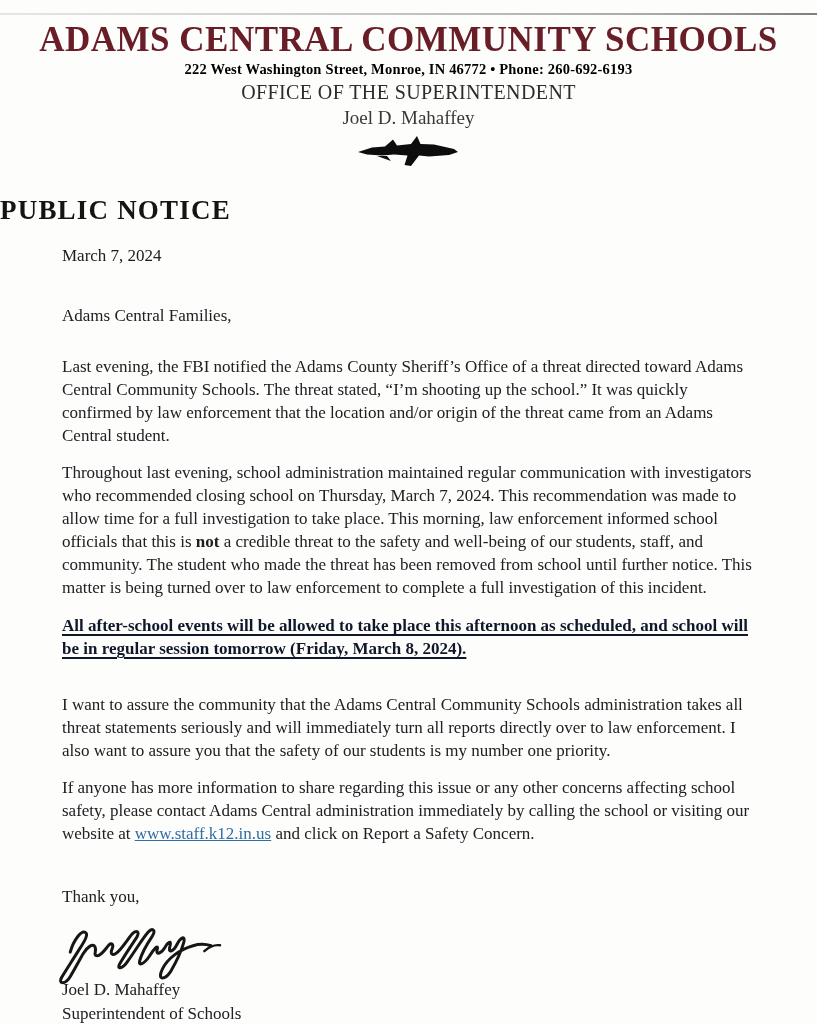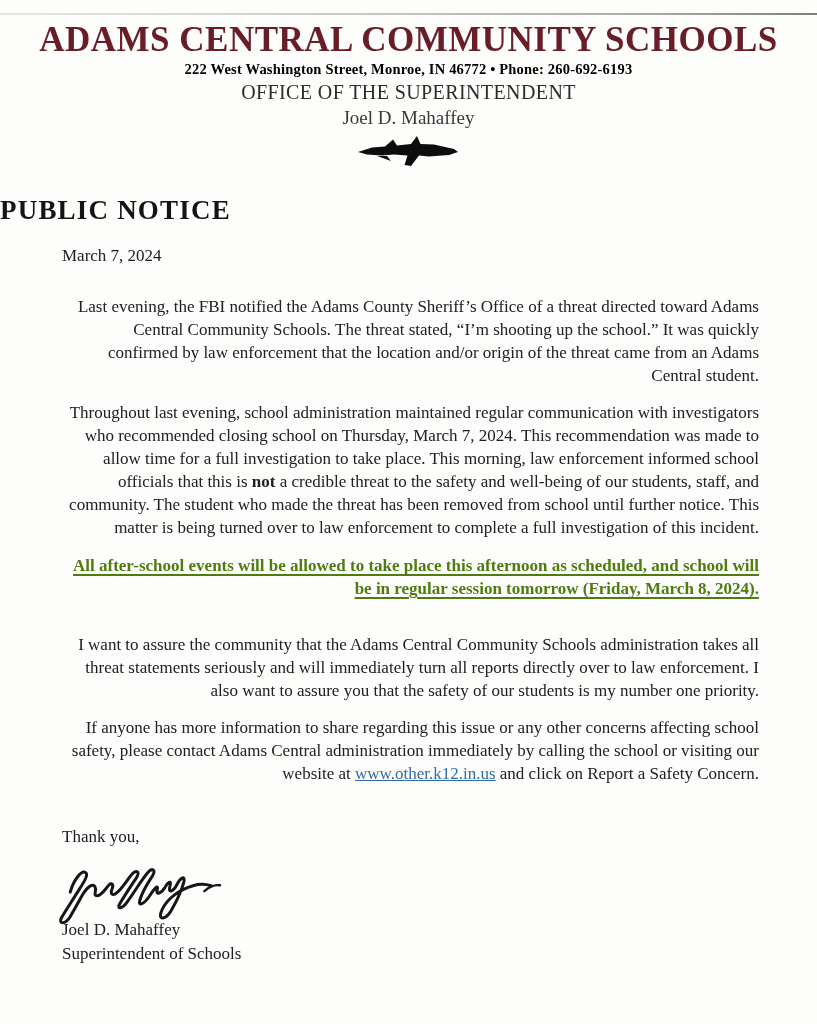--- a/index.html
+++ b/index.html
@@ -38,25 +38,25 @@
   .notice-title {
     font-size: 27px; font-weight: bold;
     letter-spacing: 1.2px; margin-top: 28px; color: #141414;
   }
   .content {
     padding: 0 58px 0 62px;
     font-size: 17px; line-height: 23px; color: #202024;
   }
   .date-line { margin-top: 18px; }
   .salutation { margin-top: 37px; }
-  .para { margin-top: 14px; text-align: right; }
+  .para { margin-top: 14px; text-align: left; }
   .para-first { margin-top: 28px; }
   .bold-word { font-weight: bold; }
   .emphasis {
-    margin-top: 15px; font-weight: bold; color: #4d7c0f;
+    margin-top: 15px; font-weight: bold; color: #0f172a;
     text-decoration: underline;
     text-decoration-thickness: 1.5px;
     text-underline-offset: 3px;
   }
   .para-4 { margin-top: 33px; }
   .website-link {
     color: #2f6da4; text-decoration: underline; cursor: pointer;
   }
   .closing-block { margin-top: 40px; position: relative; }
   .signature-wrap {
@@ -83,30 +83,31 @@
         <path fill="#0d0d0d" d="M20 21 L34 26 L30 21 Z"></path>
       </svg>
     </div>
   </header>
 
   <div class="notice-title">PUBLIC NOTICE</div>
 
   <main class="content">
     <div class="date-line">March 7, 2024</div>
 
+    <div class="salutation">Adams Central Families,</div>
 
     <p class="para para-first">Last evening, the FBI notified the Adams County Sheriff’s Office of a threat directed toward Adams Central Community Schools. The threat stated, “I’m shooting up the school.” It was quickly confirmed by law enforcement that the location and/or origin of the threat came from an Adams Central student.</p>
 
     <p class="para"><span>Throughout last evening, school administration maintained regular communication with investigators who recommended closing school on Thursday, March 7, 2024. This recommendation was made to allow time for a full investigation to take place. This morning, law enforcement informed school officials that this is </span><span class="bold-word">not</span><span> a credible threat to the safety and well-being of our students, staff, and community. The student who made the threat has been removed from school until further notice. This matter is being turned over to law enforcement to complete a full investigation of this incident.</span></p>
 
     <p class="para emphasis">All after-school events will be allowed to take place this afternoon as scheduled, and school will be in regular session tomorrow (Friday, March 8, 2024).</p>
 
     <p class="para para-4">I want to assure the community that the Adams Central Community Schools administration takes all threat statements seriously and will immediately turn all reports directly over to law enforcement. I also want to assure you that the safety of our students is my number one priority.</p>
 
-    <p class="para"><span>If anyone has more information to share regarding this issue or any other concerns affecting school safety, please contact Adams Central administration immediately by calling the school or visiting our website at </span><a class="website-link">www.other.k12.in.us</a><span> and click on Report a Safety Concern.</span></p>
+    <p class="para"><span>If anyone has more information to share regarding this issue or any other concerns affecting school safety, please contact Adams Central administration immediately by calling the school or visiting our website at </span><a class="website-link">www.staff.k12.in.us</a><span> and click on Report a Safety Concern.</span></p>
 
     <div class="closing-block">
       <div>Thank you,</div>
       <div class="signature-wrap">
         <svg width="190" height="80" viewBox="0 0 190 80" aria-hidden="true">
           <g fill="none" stroke="#161616" stroke-width="3" stroke-linecap="round" stroke-linejoin="round">
             <path d="M16 42 C20 30 28 21 32 23 C36 25 30 33 25 40 C18 50 10 61 6 67 C2 73 9 75 15 66 C21 57 25 50 29 44 C33 38 39 34 41 38 C43 42 38 47 43 47 C47 47 51 41 55 37 C58 34 60 37 58 41 C55 47 59 49 65 43 C71 37 75 31 79 27 C83 23 87 25 83 31 C77 39 69 50 65 56 C61 62 67 62 73 54 C81 44 89 32 95 26 C99 22 103 24 99 30 C93 38 87 48 85 54 C83 60 89 58 95 50 C99 44 105 38 103 44 C101 50 107 48 111 42 C114 37 118 35 116 41 C113 49 119 47 123 40 C127 33 132 31 130 38 C127 47 121 58 115 67 C109 75 101 75 107 64 C113 53 126 45 139 42 C147 40 152 41 157 43"></path>
             <path d="M150 48 C155 44 161 42 166 43" stroke-width="2.4"></path>
           </g>
         </svg>

